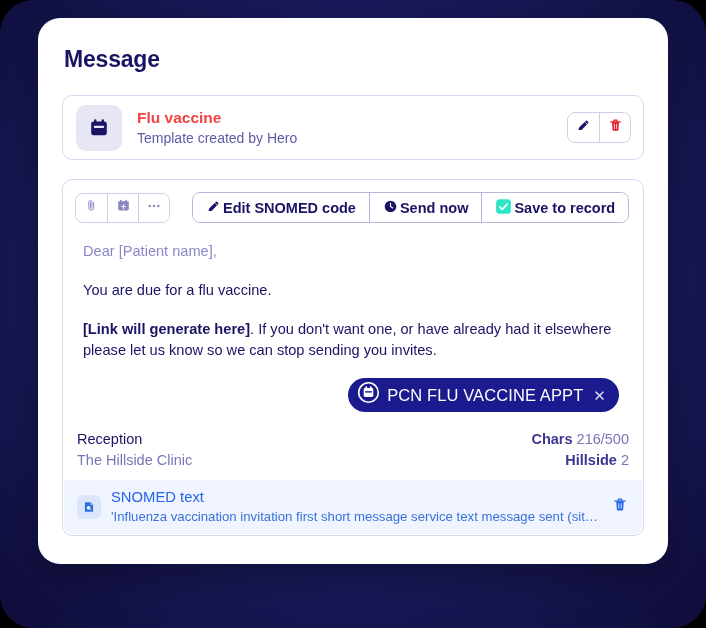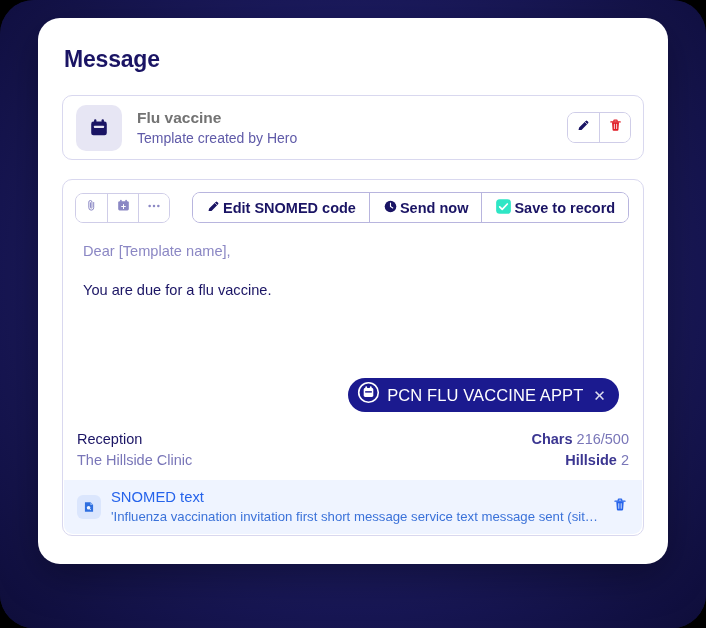--- a/index.html
+++ b/index.html
@@ -57,21 +57,21 @@
   }
   .tpl-icon {
     width: 46px; height: 46px;
     border-radius: 10px;
     background: #e7e6f4;
     display: flex; align-items: center; justify-content: center;
     flex: 0 0 auto;
   }
   .tpl-text { margin-left: 15px; flex: 1 1 auto; min-width: 0; }
   .tpl-title {
-    font-size: 15.5px; font-weight: bold; color: #737373;
+    font-size: 15.5px; font-weight: bold; color: #ef4444;
     line-height: 19px;
   }
   .tpl-sub {
     font-size: 14px; color: #5f5aa8; line-height: 19px; margin-top: 2px;
   }
   .tpl-actions {
     display: flex;
     border: 1px solid #cfcde8;
     border-radius: 8px;
     overflow: hidden;
@@ -320,22 +320,23 @@
               <rect x="1.6" y="1.6" width="20.8" height="20.8" rx="5" fill="#2ee6c5"></rect>
               <path d="M6.6 12.4l3.6 3.7 7.2-7.6" stroke="#ffffff" stroke-width="2.4" stroke-linecap="round" stroke-linejoin="round" fill="none"></path>
             </svg>
           </span>
           <span>Save to record</span>
         </button>
       </div>
     </div>
 
     <div class="body-text">
-      <p class="salutation">Dear [Template name],</p>
+      <p class="salutation">Dear [Patient name],</p>
       <p>You are due for a flu vaccine.</p>
+      <p><b>[Link will generate here]</b><span>. If you don't want one, or have already had it elsewhere please let us know so we can stop sending you invites.</span></p>
 
       <div class="badge-row">
         <div class="badge">
           <span>
             <svg width="23" height="23" viewBox="0 0 24 24">
               <circle cx="12" cy="12" r="10.2" fill="none" stroke="#ffffff" stroke-width="1.7"></circle>
               <rect x="7" y="7.4" width="10" height="9.2" rx="1.5" fill="#ffffff"></rect>
               <rect x="8.7" y="5.6" width="1.8" height="3.2" rx="0.9" fill="#ffffff"></rect>
               <rect x="13.5" y="5.6" width="1.8" height="3.2" rx="0.9" fill="#ffffff"></rect>
               <rect x="8.5" y="10.6" width="7" height="1.5" fill="#1b1a8f"></rect>

